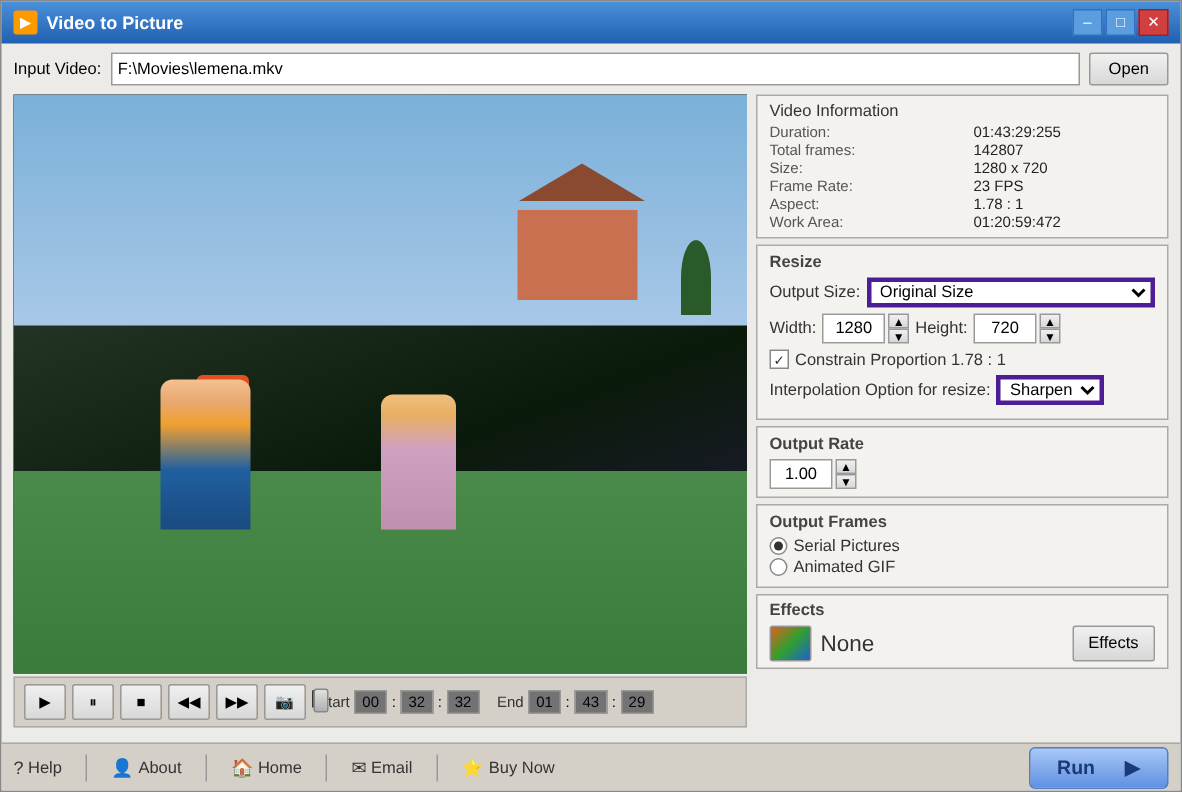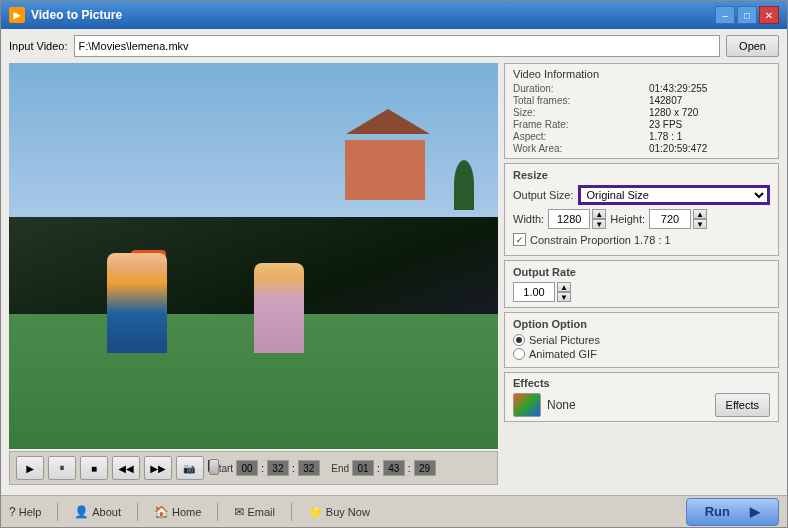--- a/index.html
+++ b/index.html
@@ -316,21 +316,21 @@
     .effects-btn {
       height: 24px;
       padding: 0 10px;
       background: linear-gradient(to bottom, #f0f0f0, #d8d8d8);
       border: 1px solid #999;
       cursor: pointer;
       font-size: 11px;
       border-radius: 2px;
       margin-left: auto;
     }
-    .effects-label { font-size: 12px; color: #333; }
+    .effects-label { font-size: 15px; color: #333; }
 
     .bottom-bar {
       height: 32px;
       background: #d4d0c8;
       border-top: 1px solid #aaa;
       display: flex;
       align-items: center;
       padding: 0 8px;
       margin-top: 4px;
     }
@@ -484,37 +484,43 @@
               <div class="spin-btns">
                 <div class="spin-btn">▲</div>
                 <div class="spin-btn">▼</div>
               </div>
             </div>
           </div>
           <div class="checkbox-row">
             <div class="cb checked"></div>
             <span class="field-label">Constrain Proportion 1.78 : 1</span>
           </div>
+          <div class="field-row">
+            <span class="field-label">Interpolation Option for resize:</span>
+            <select class="select-box" style="width:72px;flex:none;">
+              <option>Sharpen</option>
+            </select>
+          </div>
         </div>
 
         <div class="section-box">
           <div class="section-title">Output Rate</div>
           <div class="output-rate-row">
             <div class="spin-group">
               <input class="spin-input" type="text" value="1.00" style="">
               <div class="spin-btns">
                 <div class="spin-btn">▲</div>
                 <div class="spin-btn">▼</div>
               </div>
             </div>
           </div>
         </div>
 
         <div class="section-box">
-          <div class="section-title">Option Option</div>
+          <div class="section-title">Output Frames</div>
           <div class="radio-row">
             <div class="radio selected"></div>
             <span class="radio-label">Serial Pictures</span>
           </div>
           <div class="radio-row">
             <div class="radio"></div>
             <span class="radio-label">Animated GIF</span>
           </div>
         </div>
 

